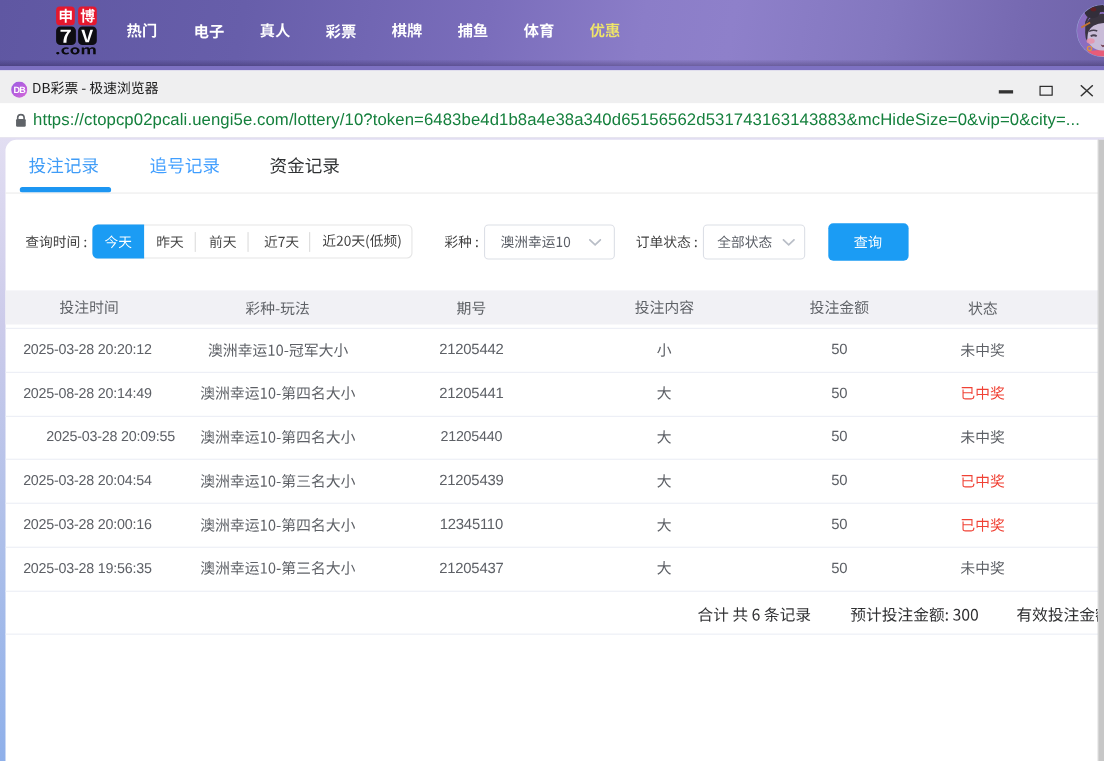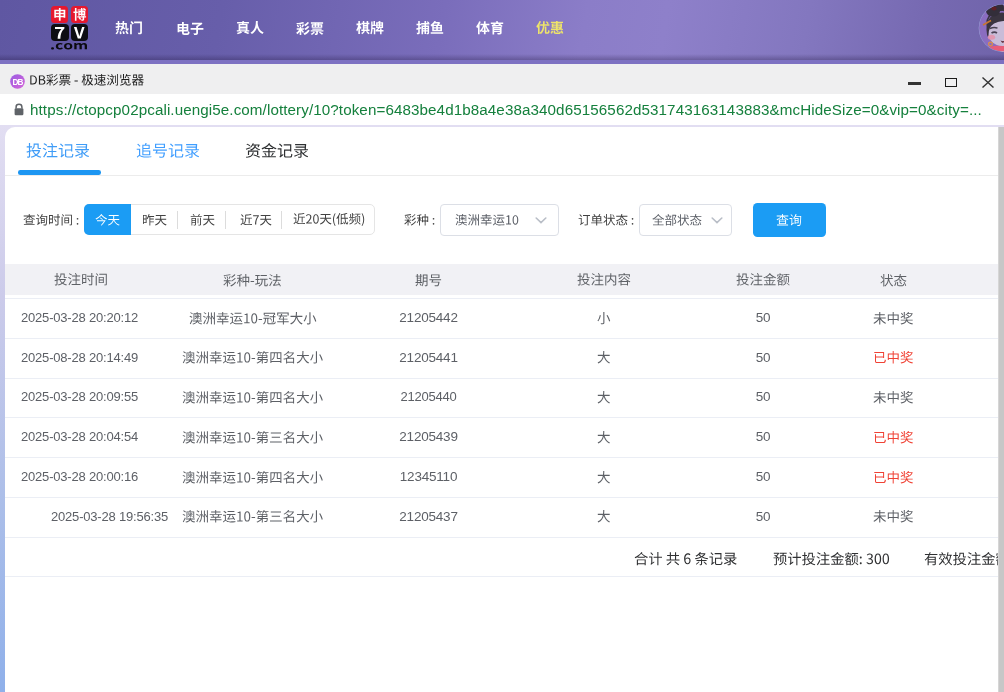--- a/index.html
+++ b/index.html
@@ -217,21 +217,21 @@
     </svg>
     <div class="num" style="left:340px;top:347.6px;width:177px;font-size:13.5px">21205441</div>
     <svg style="position:absolute;left:597.2px;top:349.4px;overflow:visible" width="15.5" height="16.4" viewBox="0 0 15.5 16.4">
       <path transform="translate(0,13.33)" d="M6.2 -11.3C6.2 -10.3 6.2 -8.9 6.0 -7.5H0.8V-6.4H5.8C5.3 -3.9 4.0 -1.2 0.6 0.2C0.9 0.4 1.2 0.8 1.4 1.1C4.6 -0.5 6.1 -3.1 6.8 -5.7C7.8 -2.6 9.6 -0.2 12.2 1.1C12.4 0.8 12.7 0.3 12.9 0.1C10.3 -1.0 8.5 -3.4 7.6 -6.4H12.7V-7.5H7.1C7.3 -8.9 7.3 -10.2 7.3 -11.3Z" fill="#5d6066"></path>
     </svg>
     <div class="num" style="left:690px;top:347.6px;width:146px;font-size:13.5px">50</div>
     <svg style="position:absolute;left:872.8px;top:349.4px;overflow:visible" width="42.5" height="16.5" viewBox="0 0 42.5 16.5">
       <path transform="translate(0,13.38)" d="M1.3 -10.5V-9.5H10.1V-5.9H3.0V-8.2H2.0V-1.4C2.0 0.3 2.7 0.7 4.8 0.7C5.4 0.7 9.4 0.7 9.9 0.7C12.2 0.7 12.6 -0.0 12.9 -2.5C12.6 -2.6 12.1 -2.8 11.8 -2.9C11.6 -0.8 11.4 -0.3 9.9 -0.3C9.0 -0.3 5.5 -0.3 4.8 -0.3C3.3 -0.3 3.0 -0.5 3.0 -1.4V-4.9H10.1V-4.3H11.1V-10.5Z M19.7 -11.3V-8.9H14.8V-2.5H15.8V-3.3H19.7V1.1H20.7V-3.3H24.6V-2.6H25.7V-8.9H20.7V-11.3ZM15.8 -4.3V-7.9H19.7V-4.3ZM24.6 -4.3H20.7V-7.9H24.6Z M28.0 -10.2C28.5 -9.6 29.1 -8.7 29.2 -8.1L30.1 -8.6C29.9 -9.1 29.3 -10.0 28.8 -10.6ZM33.3 -4.7C33.2 -4.4 33.2 -4.0 33.1 -3.7H27.8V-2.8H32.8C32.2 -1.3 30.8 -0.3 27.6 0.2C27.8 0.4 28.0 0.8 28.1 1.1C31.5 0.5 33.0 -0.7 33.7 -2.4C34.7 -0.4 36.6 0.6 39.4 1.0C39.5 0.7 39.7 0.3 40.0 0.1C37.3 -0.2 35.4 -1.1 34.6 -2.8H39.7V-3.7H34.2C34.2 -4.0 34.3 -4.4 34.3 -4.7ZM27.6 -6.4 28.1 -5.5C28.9 -5.9 29.8 -6.4 30.8 -7.0V-4.7H31.8V-11.3H30.8V-7.9C29.6 -7.3 28.4 -6.7 27.6 -6.4ZM35.1 -11.4C34.6 -10.4 33.5 -9.3 32.3 -8.6C32.5 -8.5 32.8 -8.1 32.9 -7.9C33.6 -8.3 34.2 -8.8 34.7 -9.3H38.5C38.0 -8.3 37.3 -7.6 36.4 -7.0C36.0 -7.5 35.3 -8.2 34.7 -8.6L33.9 -8.2C34.5 -7.7 35.2 -7.1 35.6 -6.6C34.6 -6.1 33.4 -5.8 32.1 -5.6C32.3 -5.4 32.5 -5.0 32.6 -4.7C36.0 -5.3 38.7 -6.7 39.8 -9.9L39.2 -10.2L39.0 -10.2H35.5C35.7 -10.5 35.9 -10.8 36.0 -11.1Z" fill="#f04134"></path>
     </svg>
     <div style="position:absolute;left:5px;top:377.7px;width:999px;height:1px;background:#ebeef5"></div>
-    <div class="num" style="left:0;top:387.4px;width:159px;">2025-03-28 20:09:55</div>
+    <div class="num" style="left:0;top:387.4px;width:159px;text-align:right;">2025-03-28 20:09:55</div>
     <svg style="position:absolute;left:181.9px;top:389.1px;overflow:visible" width="143.2" height="16.5" viewBox="0 0 143.2 16.5">
       <path transform="translate(0,13.41)" d="M6.1 -8.5C6.4 -8.1 6.8 -7.5 6.9 -7.1L7.6 -7.5C7.4 -7.8 7.0 -8.4 6.7 -8.8ZM9.8 -8.8C9.6 -8.4 9.3 -7.8 9.0 -7.4L9.6 -7.2C9.8 -7.5 10.2 -8.0 10.5 -8.5ZM8.8 -5.8C9.3 -5.3 9.8 -4.6 10.1 -4.2L10.7 -4.7C10.4 -5.1 9.8 -5.7 9.4 -6.2ZM1.1 -10.5C1.9 -10.0 2.8 -9.4 3.3 -9.0L3.9 -9.8C3.4 -10.2 2.4 -10.8 1.8 -11.2ZM0.5 -6.8C1.3 -6.4 2.3 -5.8 2.8 -5.5L3.4 -6.3C2.8 -6.6 1.8 -7.2 1.1 -7.5ZM0.8 0.3 1.7 0.9C2.3 -0.4 3.0 -2.0 3.6 -3.4L2.8 -4.0C2.2 -2.5 1.4 -0.7 0.8 0.3ZM7.9 -9.0V-7.0H5.8V-6.3H7.4C7.0 -5.7 6.3 -5.1 5.7 -4.8C5.9 -4.6 6.1 -4.3 6.2 -4.2C6.8 -4.6 7.4 -5.2 7.9 -5.8V-4.2H8.7V-6.3H10.9V-7.0H8.7V-9.0ZM7.8 -11.4C7.7 -11.0 7.5 -10.4 7.4 -10.0H4.5V-3.3H5.4V-9.2H11.3V-3.4H12.2V-10.0H8.4L8.9 -11.2ZM7.8 -3.6C7.8 -3.3 7.7 -3.0 7.7 -2.8H3.7V-1.9H7.4C6.9 -0.8 5.8 -0.1 3.5 0.3C3.7 0.5 3.9 0.9 4.0 1.1C6.5 0.6 7.7 -0.2 8.3 -1.5C9.1 -0.1 10.4 0.7 12.5 1.1C12.6 0.8 12.8 0.4 13.1 0.2C11.1 -0.0 9.8 -0.7 9.1 -1.9H12.8V-2.8H8.7C8.7 -3.0 8.8 -3.3 8.8 -3.6Z M19.1 -11.0V-6.3C19.1 -3.9 18.9 -1.5 17.2 0.5C17.5 0.6 17.9 0.9 18.0 1.1C19.8 -1.0 20.0 -3.7 20.0 -6.3V-11.0ZM18.0 -7.5C17.8 -6.4 17.5 -5.1 16.9 -4.3L17.7 -3.8C18.2 -4.7 18.6 -6.1 18.8 -7.3ZM20.1 -7.0C20.5 -6.1 20.8 -4.9 21.0 -4.1L21.7 -4.4C21.6 -5.2 21.2 -6.4 20.8 -7.3ZM14.6 -10.5C15.3 -10.1 16.3 -9.4 16.8 -9.0L17.4 -9.8C16.9 -10.2 15.9 -10.8 15.2 -11.2ZM14.0 -6.8C14.8 -6.4 15.8 -5.8 16.3 -5.5L16.9 -6.3C16.4 -6.7 15.3 -7.2 14.6 -7.6ZM14.3 0.4 15.2 0.9C15.8 -0.3 16.5 -2.0 17.0 -3.4L16.2 -3.9C15.6 -2.4 14.8 -0.7 14.3 0.4ZM24.9 -11.1V-4.8C24.6 -5.6 24.1 -6.7 23.5 -7.5L22.9 -7.3V-10.8H21.9V0.8H22.9V-7.1C23.4 -6.1 24.0 -4.9 24.2 -4.1L24.9 -4.4V1.1H25.9V-11.1Z M28.8 -4.6V-3.7H33.2V-2.1H28.0V-1.2H33.2V1.1H34.2V-1.2H39.5V-2.1H34.2V-3.7H38.8V-4.6H36.4C36.7 -5.1 37.1 -5.7 37.4 -6.3L36.3 -6.6C36.1 -6.0 35.7 -5.2 35.4 -4.6H31.3L32.0 -4.8C31.9 -5.3 31.5 -6.0 31.2 -6.6H39.9V-7.5H34.2V-9.0H38.5V-9.9H34.2V-11.3H33.2V-9.9H29.1V-9.0H33.2V-7.5H27.7V-6.6H31.2L30.2 -6.3C30.5 -5.8 30.9 -5.1 31.0 -4.6Z M45.6 -10.5V-9.5H52.4V-10.5ZM41.4 -10.0C42.2 -9.4 43.3 -8.6 43.8 -8.2L44.5 -8.9C44.0 -9.4 42.9 -10.1 42.1 -10.6ZM45.6 -1.6C46.0 -1.8 46.6 -1.8 51.6 -2.3L52.2 -1.3L53.1 -1.7C52.5 -2.8 51.5 -4.5 50.6 -5.8L49.8 -5.4C50.2 -4.8 50.7 -3.9 51.2 -3.2L46.7 -2.8C47.4 -3.9 48.1 -5.2 48.7 -6.5H53.4V-7.4H44.7V-6.5H47.5C47.0 -5.1 46.2 -3.8 46.0 -3.4C45.7 -3.0 45.5 -2.7 45.2 -2.6C45.3 -2.3 45.5 -1.8 45.6 -1.6ZM43.9 -6.6H41.1V-5.7H42.9V-1.4C42.3 -1.1 41.7 -0.5 41.0 0.2L41.7 1.1C42.4 0.2 43.1 -0.6 43.5 -0.6C43.8 -0.6 44.3 -0.1 44.8 0.2C45.8 0.8 46.9 1.0 48.6 1.0C50.0 1.0 52.3 0.9 53.2 0.8C53.3 0.5 53.4 0.0 53.6 -0.3C52.2 -0.1 50.1 -0.0 48.6 -0.0C47.1 -0.0 45.9 -0.1 45.0 -0.7C44.5 -1.0 44.2 -1.3 43.9 -1.4Z M55.2 0.0H60.6V-1.0H58.6V-9.9H57.7C57.1 -9.6 56.5 -9.4 55.6 -9.2V-8.4H57.4V-1.0H55.2Z M65.2 0.2C67.1 0.2 68.3 -1.5 68.3 -5.0C68.3 -8.4 67.1 -10.1 65.2 -10.1C63.4 -10.1 62.2 -8.4 62.2 -5.0C62.2 -1.5 63.4 0.2 65.2 0.2ZM65.2 -0.8C64.1 -0.8 63.4 -2.1 63.4 -5.0C63.4 -7.9 64.1 -9.1 65.2 -9.1C66.4 -9.1 67.1 -7.9 67.1 -5.0C67.1 -2.1 66.4 -0.8 65.2 -0.8Z M69.6 -3.3H73.1V-4.3H69.6Z M75.9 -5.4C75.8 -4.4 75.6 -3.2 75.4 -2.4H79.0C77.9 -1.3 76.2 -0.2 74.6 0.3C74.8 0.5 75.1 0.9 75.3 1.1C76.9 0.5 78.7 -0.7 79.8 -2.0V1.1H80.8V-2.4H84.8C84.6 -1.2 84.5 -0.7 84.3 -0.5C84.2 -0.4 84.0 -0.4 83.8 -0.4C83.6 -0.4 82.9 -0.4 82.3 -0.4C82.4 -0.2 82.5 0.2 82.5 0.5C83.2 0.5 83.9 0.5 84.2 0.5C84.6 0.5 84.9 0.4 85.1 0.2C85.5 -0.2 85.6 -1.0 85.8 -2.9C85.8 -3.0 85.8 -3.3 85.8 -3.3H80.8V-4.5H85.4V-7.5H75.4V-6.7H79.8V-5.4ZM76.8 -4.5H79.8V-3.3H76.6ZM80.8 -6.7H84.4V-5.4H80.8ZM76.5 -11.4C76.1 -10.1 75.2 -8.9 74.3 -8.1C74.5 -8.0 75.0 -7.7 75.1 -7.6C75.7 -8.1 76.2 -8.7 76.6 -9.4H77.3C77.6 -8.9 77.9 -8.2 78.0 -7.8L78.9 -8.1C78.8 -8.4 78.6 -8.9 78.3 -9.4H80.5V-10.2H77.0C77.2 -10.5 77.3 -10.8 77.5 -11.2ZM81.7 -11.4C81.4 -10.2 80.8 -9.0 79.9 -8.2C80.2 -8.1 80.6 -7.8 80.8 -7.7C81.2 -8.1 81.6 -8.7 82.0 -9.4H82.9C83.4 -8.9 83.8 -8.2 84.0 -7.7L84.8 -8.1C84.7 -8.5 84.4 -9.0 84.0 -9.4H86.5V-10.2H82.4C82.5 -10.5 82.6 -10.8 82.7 -11.2Z M88.4 -10.2V0.6H89.4V-0.4H98.4V0.5H99.4V-10.2ZM89.4 -1.4V-9.2H91.9C91.9 -5.9 91.6 -4.1 89.5 -3.2C89.8 -3.0 90.1 -2.6 90.2 -2.4C92.5 -3.5 92.8 -5.5 92.9 -9.2H94.8V-5.0C94.8 -3.9 95.0 -3.5 96.0 -3.5C96.2 -3.5 97.2 -3.5 97.4 -3.5C97.8 -3.5 98.1 -3.5 98.3 -3.5C98.2 -3.8 98.2 -4.1 98.2 -4.4C98.0 -4.3 97.6 -4.3 97.4 -4.3C97.2 -4.3 96.3 -4.3 96.1 -4.3C95.8 -4.3 95.8 -4.5 95.8 -4.9V-9.2H98.4V-1.4Z M104.2 -7.1C104.9 -6.7 105.7 -6.0 106.3 -5.5C104.7 -4.6 103.0 -4.0 101.3 -3.7C101.5 -3.5 101.7 -3.0 101.8 -2.8C102.6 -2.9 103.3 -3.1 104.1 -3.4V1.1H105.1V0.4H111.1V1.1H112.1V-4.6H106.8C109.0 -5.8 111.0 -7.5 112.1 -9.6L111.4 -10.0L111.2 -10.0H106.4C106.8 -10.4 107.1 -10.8 107.3 -11.2L106.2 -11.4C105.4 -10.1 103.8 -8.6 101.6 -7.5C101.8 -7.4 102.2 -7.0 102.3 -6.8C103.6 -7.4 104.7 -8.2 105.5 -9.1H110.6C109.8 -7.9 108.6 -6.9 107.2 -6.0C106.6 -6.6 105.7 -7.2 105.0 -7.7ZM111.1 -0.6H105.1V-3.7H111.1Z M120.4 -11.3C120.4 -10.3 120.4 -8.9 120.2 -7.5H115.0V-6.4H120.0C119.5 -3.9 118.1 -1.2 114.8 0.2C115.0 0.4 115.4 0.8 115.5 1.1C118.8 -0.5 120.3 -3.1 120.9 -5.7C122.0 -2.6 123.7 -0.2 126.3 1.1C126.5 0.8 126.8 0.3 127.1 0.1C124.5 -1.0 122.7 -3.4 121.8 -6.4H126.9V-7.5H121.3C121.5 -8.9 121.5 -10.2 121.5 -11.3Z M133.9 -11.2V-0.3C133.9 -0.1 133.8 0.0 133.6 0.0C133.3 0.1 132.3 0.1 131.3 0.0C131.5 0.3 131.7 0.8 131.7 1.1C133.0 1.1 133.8 1.1 134.3 0.9C134.8 0.7 135.0 0.4 135.0 -0.3V-11.2ZM137.2 -7.7C138.3 -5.8 139.4 -3.2 139.8 -1.6L140.8 -2.1C140.5 -3.7 139.3 -6.2 138.2 -8.1ZM130.4 -8.0C130.1 -6.2 129.3 -3.8 128.1 -2.4C128.4 -2.3 128.8 -2.0 129.1 -1.9C130.3 -3.4 131.1 -5.8 131.5 -7.8Z" fill="#5d6066"></path>
     </svg>
     <div class="num" style="left:340px;top:387.4px;width:177px;font-size:13px">21205440</div>
     <svg style="position:absolute;left:597.2px;top:389.2px;overflow:visible" width="15.5" height="16.4" viewBox="0 0 15.5 16.4">
       <path transform="translate(0,13.33)" d="M6.2 -11.3C6.2 -10.3 6.2 -8.9 6.0 -7.5H0.8V-6.4H5.8C5.3 -3.9 4.0 -1.2 0.6 0.2C0.9 0.4 1.2 0.8 1.4 1.1C4.6 -0.5 6.1 -3.1 6.8 -5.7C7.8 -2.6 9.6 -0.2 12.2 1.1C12.4 0.8 12.7 0.3 12.9 0.1C10.3 -1.0 8.5 -3.4 7.6 -6.4H12.7V-7.5H7.1C7.3 -8.9 7.3 -10.2 7.3 -11.3Z" fill="#5d6066"></path>
     </svg>
     <div class="num" style="left:690px;top:387.4px;width:146px;font-size:13.5px">50</div>
     <svg style="position:absolute;left:872.8px;top:389.1px;overflow:visible" width="42.5" height="16.5" viewBox="0 0 42.5 16.5">
       <path transform="translate(0,13.38)" d="M6.2 -11.3V-9.1H1.8V-8.1H6.2V-5.8H0.8V-4.8H5.6C4.4 -3.1 2.3 -1.4 0.5 -0.5C0.7 -0.3 1.0 0.1 1.2 0.3C3.0 -0.6 4.9 -2.2 6.2 -4.0V1.1H7.3V-4.0C8.6 -2.2 10.5 -0.6 12.3 0.3C12.5 0.1 12.8 -0.3 13.0 -0.5C11.2 -1.4 9.1 -3.1 7.8 -4.8H12.7V-5.8H7.3V-8.1H11.8V-9.1H7.3V-11.3Z M19.7 -11.3V-8.9H14.8V-2.5H15.8V-3.3H19.7V1.1H20.7V-3.3H24.6V-2.6H25.7V-8.9H20.7V-11.3ZM15.8 -4.3V-7.9H19.7V-4.3ZM24.6 -4.3H20.7V-7.9H24.6Z M28.0 -10.2C28.5 -9.6 29.1 -8.7 29.2 -8.1L30.1 -8.6C29.9 -9.1 29.3 -10.0 28.8 -10.6ZM33.3 -4.7C33.2 -4.4 33.2 -4.0 33.1 -3.7H27.8V-2.8H32.8C32.2 -1.3 30.8 -0.3 27.6 0.2C27.8 0.4 28.0 0.8 28.1 1.1C31.5 0.5 33.0 -0.7 33.7 -2.4C34.7 -0.4 36.6 0.6 39.4 1.0C39.5 0.7 39.7 0.3 40.0 0.1C37.3 -0.2 35.4 -1.1 34.6 -2.8H39.7V-3.7H34.2C34.2 -4.0 34.3 -4.4 34.3 -4.7ZM27.6 -6.4 28.1 -5.5C28.9 -5.9 29.8 -6.4 30.8 -7.0V-4.7H31.8V-11.3H30.8V-7.9C29.6 -7.3 28.4 -6.7 27.6 -6.4ZM35.1 -11.4C34.6 -10.4 33.5 -9.3 32.3 -8.6C32.5 -8.5 32.8 -8.1 32.9 -7.9C33.6 -8.3 34.2 -8.8 34.7 -9.3H38.5C38.0 -8.3 37.3 -7.6 36.4 -7.0C36.0 -7.5 35.3 -8.2 34.7 -8.6L33.9 -8.2C34.5 -7.7 35.2 -7.1 35.6 -6.6C34.6 -6.1 33.4 -5.8 32.1 -5.6C32.3 -5.4 32.5 -5.0 32.6 -4.7C36.0 -5.3 38.7 -6.7 39.8 -9.9L39.2 -10.2L39.0 -10.2H35.5C35.7 -10.5 35.9 -10.8 36.0 -11.1Z" fill="#5d6066"></path>
@@ -256,21 +256,21 @@
     </svg>
     <div class="num" style="left:340px;top:466.9px;width:177px;font-size:13.5px">12345110</div>
     <svg style="position:absolute;left:597.2px;top:468.7px;overflow:visible" width="15.5" height="16.4" viewBox="0 0 15.5 16.4">
       <path transform="translate(0,13.33)" d="M6.2 -11.3C6.2 -10.3 6.2 -8.9 6.0 -7.5H0.8V-6.4H5.8C5.3 -3.9 4.0 -1.2 0.6 0.2C0.9 0.4 1.2 0.8 1.4 1.1C4.6 -0.5 6.1 -3.1 6.8 -5.7C7.8 -2.6 9.6 -0.2 12.2 1.1C12.4 0.8 12.7 0.3 12.9 0.1C10.3 -1.0 8.5 -3.4 7.6 -6.4H12.7V-7.5H7.1C7.3 -8.9 7.3 -10.2 7.3 -11.3Z" fill="#5d6066"></path>
     </svg>
     <div class="num" style="left:690px;top:466.9px;width:146px;font-size:13.5px">50</div>
     <svg style="position:absolute;left:872.8px;top:468.6px;overflow:visible" width="42.5" height="16.5" viewBox="0 0 42.5 16.5">
       <path transform="translate(0,13.38)" d="M1.3 -10.5V-9.5H10.1V-5.9H3.0V-8.2H2.0V-1.4C2.0 0.3 2.7 0.7 4.8 0.7C5.4 0.7 9.4 0.7 9.9 0.7C12.2 0.7 12.6 -0.0 12.9 -2.5C12.6 -2.6 12.1 -2.8 11.8 -2.9C11.6 -0.8 11.4 -0.3 9.9 -0.3C9.0 -0.3 5.5 -0.3 4.8 -0.3C3.3 -0.3 3.0 -0.5 3.0 -1.4V-4.9H10.1V-4.3H11.1V-10.5Z M19.7 -11.3V-8.9H14.8V-2.5H15.8V-3.3H19.7V1.1H20.7V-3.3H24.6V-2.6H25.7V-8.9H20.7V-11.3ZM15.8 -4.3V-7.9H19.7V-4.3ZM24.6 -4.3H20.7V-7.9H24.6Z M28.0 -10.2C28.5 -9.6 29.1 -8.7 29.2 -8.1L30.1 -8.6C29.9 -9.1 29.3 -10.0 28.8 -10.6ZM33.3 -4.7C33.2 -4.4 33.2 -4.0 33.1 -3.7H27.8V-2.8H32.8C32.2 -1.3 30.8 -0.3 27.6 0.2C27.8 0.4 28.0 0.8 28.1 1.1C31.5 0.5 33.0 -0.7 33.7 -2.4C34.7 -0.4 36.6 0.6 39.4 1.0C39.5 0.7 39.7 0.3 40.0 0.1C37.3 -0.2 35.4 -1.1 34.6 -2.8H39.7V-3.7H34.2C34.2 -4.0 34.3 -4.4 34.3 -4.7ZM27.6 -6.4 28.1 -5.5C28.9 -5.9 29.8 -6.4 30.8 -7.0V-4.7H31.8V-11.3H30.8V-7.9C29.6 -7.3 28.4 -6.7 27.6 -6.4ZM35.1 -11.4C34.6 -10.4 33.5 -9.3 32.3 -8.6C32.5 -8.5 32.8 -8.1 32.9 -7.9C33.6 -8.3 34.2 -8.8 34.7 -9.3H38.5C38.0 -8.3 37.3 -7.6 36.4 -7.0C36.0 -7.5 35.3 -8.2 34.7 -8.6L33.9 -8.2C34.5 -7.7 35.2 -7.1 35.6 -6.6C34.6 -6.1 33.4 -5.8 32.1 -5.6C32.3 -5.4 32.5 -5.0 32.6 -4.7C36.0 -5.3 38.7 -6.7 39.8 -9.9L39.2 -10.2L39.0 -10.2H35.5C35.7 -10.5 35.9 -10.8 36.0 -11.1Z" fill="#f04134"></path>
     </svg>
     <div style="position:absolute;left:5px;top:496.9px;width:999px;height:1px;background:#ebeef5"></div>
-    <div class="num" style="left:0;top:506.6px;width:159px;padding-left:30px;">2025-03-28 19:56:35</div>
+    <div class="num" style="left:0;top:506.6px;width:159px;">2025-03-28 19:56:35</div>
     <svg style="position:absolute;left:181.9px;top:508.4px;overflow:visible" width="143.2" height="16.5" viewBox="0 0 143.2 16.5">
       <path transform="translate(0,13.41)" d="M6.1 -8.5C6.4 -8.1 6.8 -7.5 6.9 -7.1L7.6 -7.5C7.4 -7.8 7.0 -8.4 6.7 -8.8ZM9.8 -8.8C9.6 -8.4 9.3 -7.8 9.0 -7.4L9.6 -7.2C9.8 -7.5 10.2 -8.0 10.5 -8.5ZM8.8 -5.8C9.3 -5.3 9.8 -4.6 10.1 -4.2L10.7 -4.7C10.4 -5.1 9.8 -5.7 9.4 -6.2ZM1.1 -10.5C1.9 -10.0 2.8 -9.4 3.3 -9.0L3.9 -9.8C3.4 -10.2 2.4 -10.8 1.8 -11.2ZM0.5 -6.8C1.3 -6.4 2.3 -5.8 2.8 -5.5L3.4 -6.3C2.8 -6.6 1.8 -7.2 1.1 -7.5ZM0.8 0.3 1.7 0.9C2.3 -0.4 3.0 -2.0 3.6 -3.4L2.8 -4.0C2.2 -2.5 1.4 -0.7 0.8 0.3ZM7.9 -9.0V-7.0H5.8V-6.3H7.4C7.0 -5.7 6.3 -5.1 5.7 -4.8C5.9 -4.6 6.1 -4.3 6.2 -4.2C6.8 -4.6 7.4 -5.2 7.9 -5.8V-4.2H8.7V-6.3H10.9V-7.0H8.7V-9.0ZM7.8 -11.4C7.7 -11.0 7.5 -10.4 7.4 -10.0H4.5V-3.3H5.4V-9.2H11.3V-3.4H12.2V-10.0H8.4L8.9 -11.2ZM7.8 -3.6C7.8 -3.3 7.7 -3.0 7.7 -2.8H3.7V-1.9H7.4C6.9 -0.8 5.8 -0.1 3.5 0.3C3.7 0.5 3.9 0.9 4.0 1.1C6.5 0.6 7.7 -0.2 8.3 -1.5C9.1 -0.1 10.4 0.7 12.5 1.1C12.6 0.8 12.8 0.4 13.1 0.2C11.1 -0.0 9.8 -0.7 9.1 -1.9H12.8V-2.8H8.7C8.7 -3.0 8.8 -3.3 8.8 -3.6Z M19.1 -11.0V-6.3C19.1 -3.9 18.9 -1.5 17.2 0.5C17.5 0.6 17.9 0.9 18.0 1.1C19.8 -1.0 20.0 -3.7 20.0 -6.3V-11.0ZM18.0 -7.5C17.8 -6.4 17.5 -5.1 16.9 -4.3L17.7 -3.8C18.2 -4.7 18.6 -6.1 18.8 -7.3ZM20.1 -7.0C20.5 -6.1 20.8 -4.9 21.0 -4.1L21.7 -4.4C21.6 -5.2 21.2 -6.4 20.8 -7.3ZM14.6 -10.5C15.3 -10.1 16.3 -9.4 16.8 -9.0L17.4 -9.8C16.9 -10.2 15.9 -10.8 15.2 -11.2ZM14.0 -6.8C14.8 -6.4 15.8 -5.8 16.3 -5.5L16.9 -6.3C16.4 -6.7 15.3 -7.2 14.6 -7.6ZM14.3 0.4 15.2 0.9C15.8 -0.3 16.5 -2.0 17.0 -3.4L16.2 -3.9C15.6 -2.4 14.8 -0.7 14.3 0.4ZM24.9 -11.1V-4.8C24.6 -5.6 24.1 -6.7 23.5 -7.5L22.9 -7.3V-10.8H21.9V0.8H22.9V-7.1C23.4 -6.1 24.0 -4.9 24.2 -4.1L24.9 -4.4V1.1H25.9V-11.1Z M28.8 -4.6V-3.7H33.2V-2.1H28.0V-1.2H33.2V1.1H34.2V-1.2H39.5V-2.1H34.2V-3.7H38.8V-4.6H36.4C36.7 -5.1 37.1 -5.7 37.4 -6.3L36.3 -6.6C36.1 -6.0 35.7 -5.2 35.4 -4.6H31.3L32.0 -4.8C31.9 -5.3 31.5 -6.0 31.2 -6.6H39.9V-7.5H34.2V-9.0H38.5V-9.9H34.2V-11.3H33.2V-9.9H29.1V-9.0H33.2V-7.5H27.7V-6.6H31.2L30.2 -6.3C30.5 -5.8 30.9 -5.1 31.0 -4.6Z M45.6 -10.5V-9.5H52.4V-10.5ZM41.4 -10.0C42.2 -9.4 43.3 -8.6 43.8 -8.2L44.5 -8.9C44.0 -9.4 42.9 -10.1 42.1 -10.6ZM45.6 -1.6C46.0 -1.8 46.6 -1.8 51.6 -2.3L52.2 -1.3L53.1 -1.7C52.5 -2.8 51.5 -4.5 50.6 -5.8L49.8 -5.4C50.2 -4.8 50.7 -3.9 51.2 -3.2L46.7 -2.8C47.4 -3.9 48.1 -5.2 48.7 -6.5H53.4V-7.4H44.7V-6.5H47.5C47.0 -5.1 46.2 -3.8 46.0 -3.4C45.7 -3.0 45.5 -2.7 45.2 -2.6C45.3 -2.3 45.5 -1.8 45.6 -1.6ZM43.9 -6.6H41.1V-5.7H42.9V-1.4C42.3 -1.1 41.7 -0.5 41.0 0.2L41.7 1.1C42.4 0.2 43.1 -0.6 43.5 -0.6C43.8 -0.6 44.3 -0.1 44.8 0.2C45.8 0.8 46.9 1.0 48.6 1.0C50.0 1.0 52.3 0.9 53.2 0.8C53.3 0.5 53.4 0.0 53.6 -0.3C52.2 -0.1 50.1 -0.0 48.6 -0.0C47.1 -0.0 45.9 -0.1 45.0 -0.7C44.5 -1.0 44.2 -1.3 43.9 -1.4Z M55.2 0.0H60.6V-1.0H58.6V-9.9H57.7C57.1 -9.6 56.5 -9.4 55.6 -9.2V-8.4H57.4V-1.0H55.2Z M65.2 0.2C67.1 0.2 68.3 -1.5 68.3 -5.0C68.3 -8.4 67.1 -10.1 65.2 -10.1C63.4 -10.1 62.2 -8.4 62.2 -5.0C62.2 -1.5 63.4 0.2 65.2 0.2ZM65.2 -0.8C64.1 -0.8 63.4 -2.1 63.4 -5.0C63.4 -7.9 64.1 -9.1 65.2 -9.1C66.4 -9.1 67.1 -7.9 67.1 -5.0C67.1 -2.1 66.4 -0.8 65.2 -0.8Z M69.6 -3.3H73.1V-4.3H69.6Z M75.9 -5.4C75.8 -4.4 75.6 -3.2 75.4 -2.4H79.0C77.9 -1.3 76.2 -0.2 74.6 0.3C74.8 0.5 75.1 0.9 75.3 1.1C76.9 0.5 78.7 -0.7 79.8 -2.0V1.1H80.8V-2.4H84.8C84.6 -1.2 84.5 -0.7 84.3 -0.5C84.2 -0.4 84.0 -0.4 83.8 -0.4C83.6 -0.4 82.9 -0.4 82.3 -0.4C82.4 -0.2 82.5 0.2 82.5 0.5C83.2 0.5 83.9 0.5 84.2 0.5C84.6 0.5 84.9 0.4 85.1 0.2C85.5 -0.2 85.6 -1.0 85.8 -2.9C85.8 -3.0 85.8 -3.3 85.8 -3.3H80.8V-4.5H85.4V-7.5H75.4V-6.7H79.8V-5.4ZM76.8 -4.5H79.8V-3.3H76.6ZM80.8 -6.7H84.4V-5.4H80.8ZM76.5 -11.4C76.1 -10.1 75.2 -8.9 74.3 -8.1C74.5 -8.0 75.0 -7.7 75.1 -7.6C75.7 -8.1 76.2 -8.7 76.6 -9.4H77.3C77.6 -8.9 77.9 -8.2 78.0 -7.8L78.9 -8.1C78.8 -8.4 78.6 -8.9 78.3 -9.4H80.5V-10.2H77.0C77.2 -10.5 77.3 -10.8 77.5 -11.2ZM81.7 -11.4C81.4 -10.2 80.8 -9.0 79.9 -8.2C80.2 -8.1 80.6 -7.8 80.8 -7.7C81.2 -8.1 81.6 -8.7 82.0 -9.4H82.9C83.4 -8.9 83.8 -8.2 84.0 -7.7L84.8 -8.1C84.7 -8.5 84.4 -9.0 84.0 -9.4H86.5V-10.2H82.4C82.5 -10.5 82.6 -10.8 82.7 -11.2Z M88.8 -10.0V-9.0H99.0V-10.0ZM89.7 -5.6V-4.6H98.0V-5.6ZM88.0 -0.9V0.1H99.8V-0.9Z M104.2 -7.1C104.9 -6.7 105.7 -6.0 106.3 -5.5C104.7 -4.6 103.0 -4.0 101.3 -3.7C101.5 -3.5 101.7 -3.0 101.8 -2.8C102.6 -2.9 103.3 -3.1 104.1 -3.4V1.1H105.1V0.4H111.1V1.1H112.1V-4.6H106.8C109.0 -5.8 111.0 -7.5 112.1 -9.6L111.4 -10.0L111.2 -10.0H106.4C106.8 -10.4 107.1 -10.8 107.3 -11.2L106.2 -11.4C105.4 -10.1 103.8 -8.6 101.6 -7.5C101.8 -7.4 102.2 -7.0 102.3 -6.8C103.6 -7.4 104.7 -8.2 105.5 -9.1H110.6C109.8 -7.9 108.6 -6.9 107.2 -6.0C106.6 -6.6 105.7 -7.2 105.0 -7.7ZM111.1 -0.6H105.1V-3.7H111.1Z M120.4 -11.3C120.4 -10.3 120.4 -8.9 120.2 -7.5H115.0V-6.4H120.0C119.5 -3.9 118.1 -1.2 114.8 0.2C115.0 0.4 115.4 0.8 115.5 1.1C118.8 -0.5 120.3 -3.1 120.9 -5.7C122.0 -2.6 123.7 -0.2 126.3 1.1C126.5 0.8 126.8 0.3 127.1 0.1C124.5 -1.0 122.7 -3.4 121.8 -6.4H126.9V-7.5H121.3C121.5 -8.9 121.5 -10.2 121.5 -11.3Z M133.9 -11.2V-0.3C133.9 -0.1 133.8 0.0 133.6 0.0C133.3 0.1 132.3 0.1 131.3 0.0C131.5 0.3 131.7 0.8 131.7 1.1C133.0 1.1 133.8 1.1 134.3 0.9C134.8 0.7 135.0 0.4 135.0 -0.3V-11.2ZM137.2 -7.7C138.3 -5.8 139.4 -3.2 139.8 -1.6L140.8 -2.1C140.5 -3.7 139.3 -6.2 138.2 -8.1ZM130.4 -8.0C130.1 -6.2 129.3 -3.8 128.1 -2.4C128.4 -2.3 128.8 -2.0 129.1 -1.9C130.3 -3.4 131.1 -5.8 131.5 -7.8Z" fill="#5d6066"></path>
     </svg>
     <div class="num" style="left:340px;top:506.6px;width:177px;font-size:13.5px">21205437</div>
     <svg style="position:absolute;left:597.2px;top:508.4px;overflow:visible" width="15.5" height="16.4" viewBox="0 0 15.5 16.4">
       <path transform="translate(0,13.33)" d="M6.2 -11.3C6.2 -10.3 6.2 -8.9 6.0 -7.5H0.8V-6.4H5.8C5.3 -3.9 4.0 -1.2 0.6 0.2C0.9 0.4 1.2 0.8 1.4 1.1C4.6 -0.5 6.1 -3.1 6.8 -5.7C7.8 -2.6 9.6 -0.2 12.2 1.1C12.4 0.8 12.7 0.3 12.9 0.1C10.3 -1.0 8.5 -3.4 7.6 -6.4H12.7V-7.5H7.1C7.3 -8.9 7.3 -10.2 7.3 -11.3Z" fill="#5d6066"></path>
     </svg>
     <div class="num" style="left:690px;top:506.6px;width:146px;font-size:13.5px">50</div>
     <svg style="position:absolute;left:872.8px;top:508.4px;overflow:visible" width="42.5" height="16.5" viewBox="0 0 42.5 16.5">
       <path transform="translate(0,13.38)" d="M6.2 -11.3V-9.1H1.8V-8.1H6.2V-5.8H0.8V-4.8H5.6C4.4 -3.1 2.3 -1.4 0.5 -0.5C0.7 -0.3 1.0 0.1 1.2 0.3C3.0 -0.6 4.9 -2.2 6.2 -4.0V1.1H7.3V-4.0C8.6 -2.2 10.5 -0.6 12.3 0.3C12.5 0.1 12.8 -0.3 13.0 -0.5C11.2 -1.4 9.1 -3.1 7.8 -4.8H12.7V-5.8H7.3V-8.1H11.8V-9.1H7.3V-11.3Z M19.7 -11.3V-8.9H14.8V-2.5H15.8V-3.3H19.7V1.1H20.7V-3.3H24.6V-2.6H25.7V-8.9H20.7V-11.3ZM15.8 -4.3V-7.9H19.7V-4.3ZM24.6 -4.3H20.7V-7.9H24.6Z M28.0 -10.2C28.5 -9.6 29.1 -8.7 29.2 -8.1L30.1 -8.6C29.9 -9.1 29.3 -10.0 28.8 -10.6ZM33.3 -4.7C33.2 -4.4 33.2 -4.0 33.1 -3.7H27.8V-2.8H32.8C32.2 -1.3 30.8 -0.3 27.6 0.2C27.8 0.4 28.0 0.8 28.1 1.1C31.5 0.5 33.0 -0.7 33.7 -2.4C34.7 -0.4 36.6 0.6 39.4 1.0C39.5 0.7 39.7 0.3 40.0 0.1C37.3 -0.2 35.4 -1.1 34.6 -2.8H39.7V-3.7H34.2C34.2 -4.0 34.3 -4.4 34.3 -4.7ZM27.6 -6.4 28.1 -5.5C28.9 -5.9 29.8 -6.4 30.8 -7.0V-4.7H31.8V-11.3H30.8V-7.9C29.6 -7.3 28.4 -6.7 27.6 -6.4ZM35.1 -11.4C34.6 -10.4 33.5 -9.3 32.3 -8.6C32.5 -8.5 32.8 -8.1 32.9 -7.9C33.6 -8.3 34.2 -8.8 34.7 -9.3H38.5C38.0 -8.3 37.3 -7.6 36.4 -7.0C36.0 -7.5 35.3 -8.2 34.7 -8.6L33.9 -8.2C34.5 -7.7 35.2 -7.1 35.6 -6.6C34.6 -6.1 33.4 -5.8 32.1 -5.6C32.3 -5.4 32.5 -5.0 32.6 -4.7C36.0 -5.3 38.7 -6.7 39.8 -9.9L39.2 -10.2L39.0 -10.2H35.5C35.7 -10.5 35.9 -10.8 36.0 -11.1Z" fill="#5d6066"></path>

